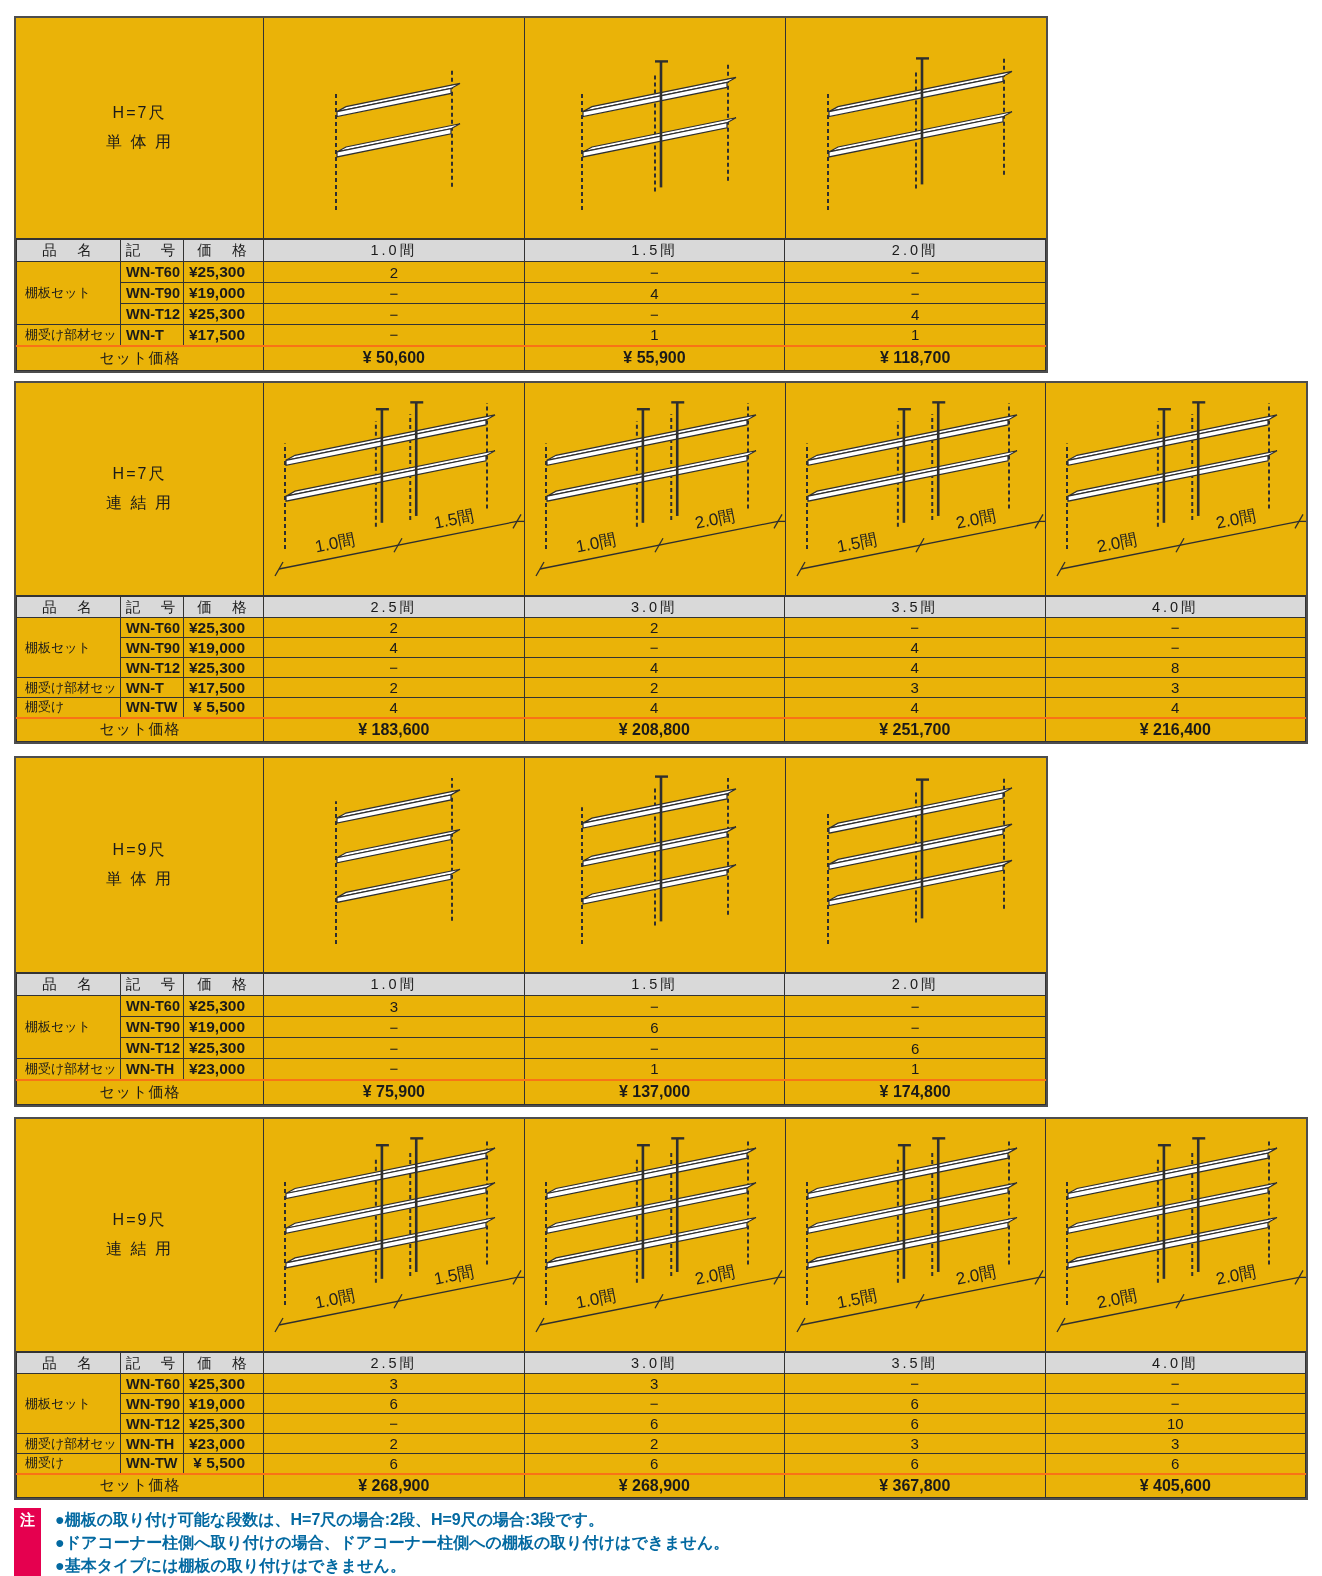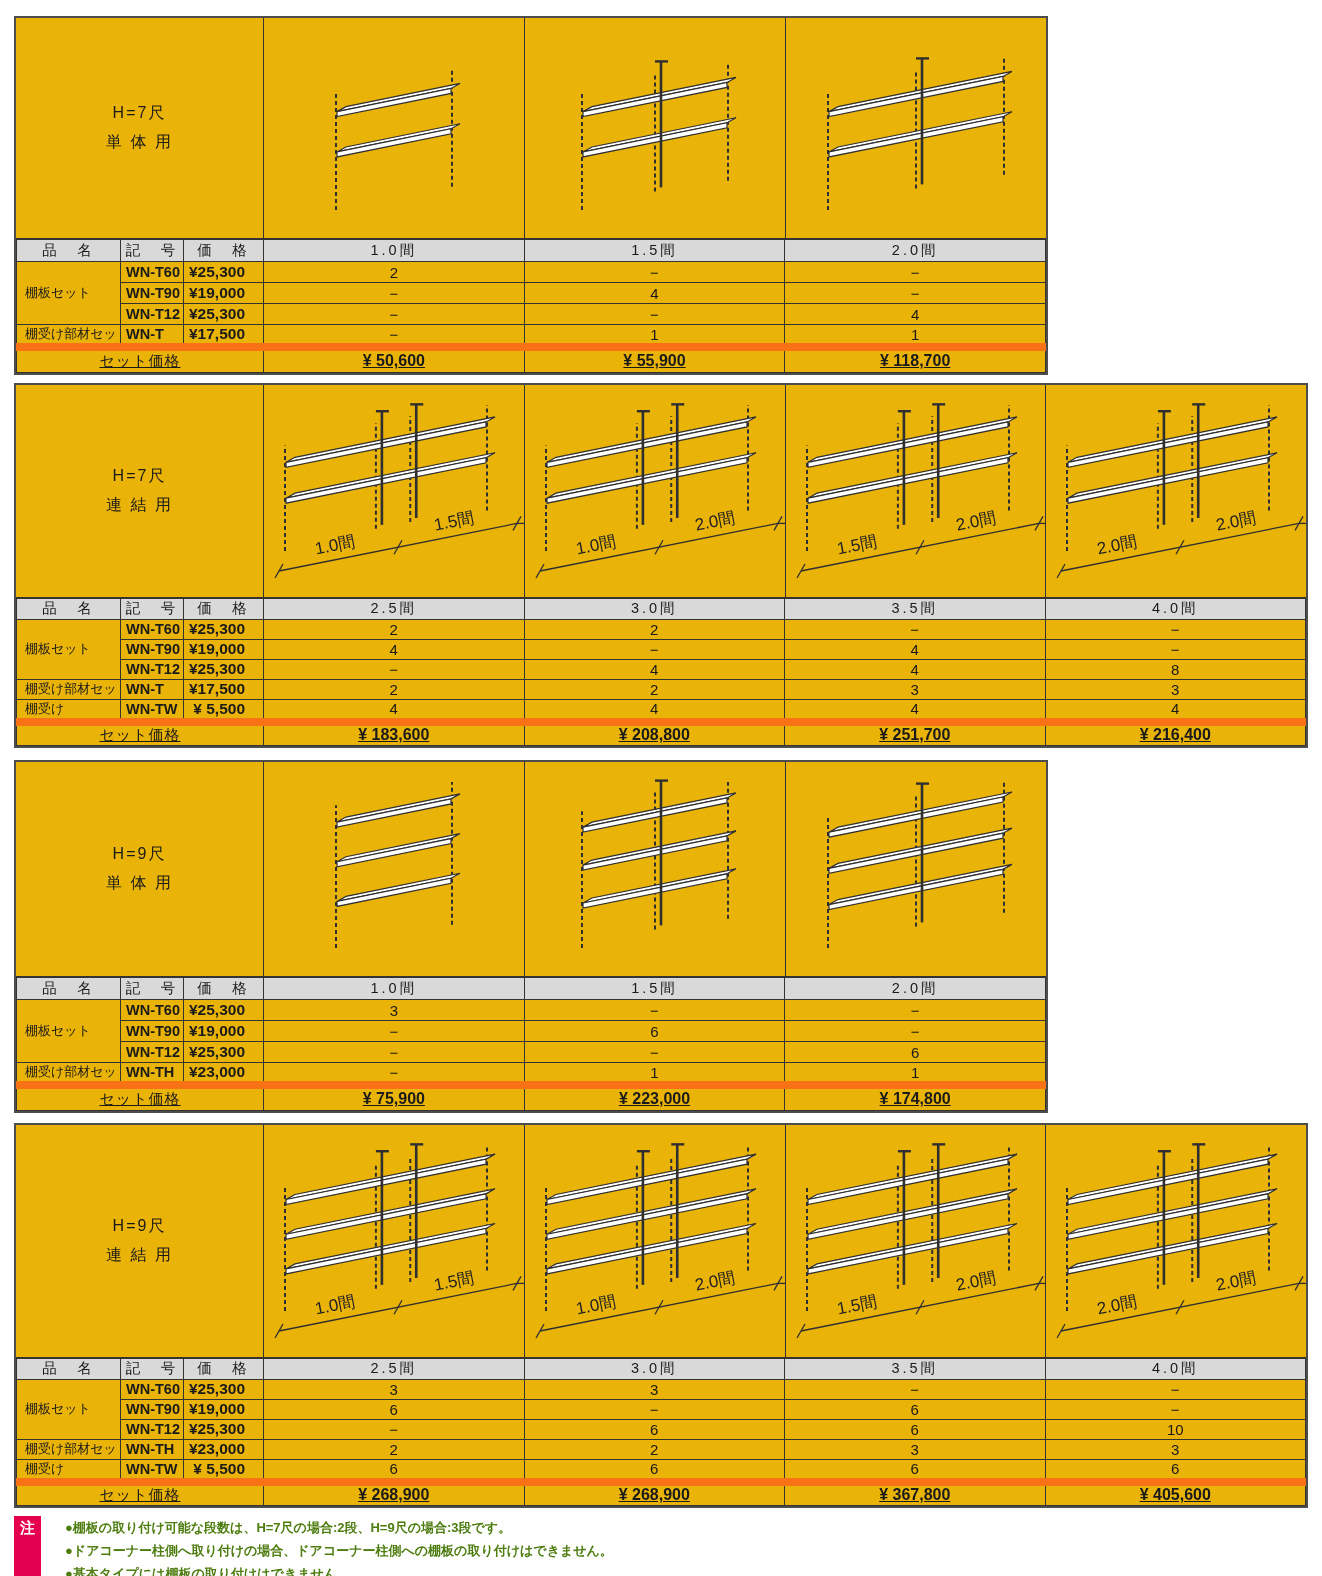--- a/index.html
+++ b/index.html
@@ -25,27 +25,27 @@
   .tbl tr{height:21px;}
   .wide .tbl tr{height:20px;}
   .tbl tr.hd{height:22px;border-radius:6px;}
   .wide .tbl tr.hd{height:21px;}
   .tbl tr.hd td{background:#d9d9d9;font-size:14.5px;letter-spacing:3px;}
   .tbl tr.set{height:25px;}
   .wide .tbl tr.set{height:24px;}
   .tbl td.nm{text-align:left;padding-left:8px;font-size:13px;letter-spacing:0;}
   .tbl td.cd{text-align:left;padding-left:5px;font-weight:bold;font-size:14.5px;}
   .tbl td.pr{text-align:right;padding-right:18px;font-weight:bold;font-size:15.5px;}
-  .tbl tr.set td{border-top:8px solid #f97316;text-decoration:underline;}
+  .tbl tr.set td{border-top:2px solid #f97316;}
   .tbl td.setl{font-size:15px;letter-spacing:1px;}
   .tbl td.sp{font-weight:bold;font-size:16px;}
   .notes{display:flex;margin:8px 0 0 14px;width:1294px;align-items:stretch;}
   .note-tag{flex:0 0 27px;width:27px;background:#e5004f;color:#fff;font-size:15px;
     font-weight:bold;text-align:center;padding-top:3px;box-sizing:border-box;}
-  .note-lines{margin-left:24px;font-size:13px;font-weight:600;line-height:23px;color:#4d7c0f;}
+  .note-lines{margin-left:14px;font-size:16px;font-weight:600;line-height:23px;color:#0369a1;}
   svg{display:block;}
 </style>
 </head>
 <body>
 
 <div class="page">
 
   <div class="section narrow">
     <div class="diag-row" style="height:220px">
       <div class="label-cell">
@@ -413,21 +413,21 @@
         <td class="nm">棚受け部材セット</td>
         <td class="cd">WN-TH</td>
         <td class="pr">¥23,000</td>
         <td>−</td>
         <td>1</td>
         <td>1</td>
       </tr>
       <tr class="set">
         <td class="setl" colspan="3">セット価格</td>
         <td class="sp">¥ 75,900</td>
-        <td class="sp">¥ 223,000</td>
+        <td class="sp">¥ 137,000</td>
         <td class="sp">¥ 174,800</td>
       </tr>
     </tbody>
       </table>
   </div>
 
   <div class="section wide">
     <div class="diag-row" style="height:232px">
       <div class="label-cell">
         <div>H=9尺</div>

